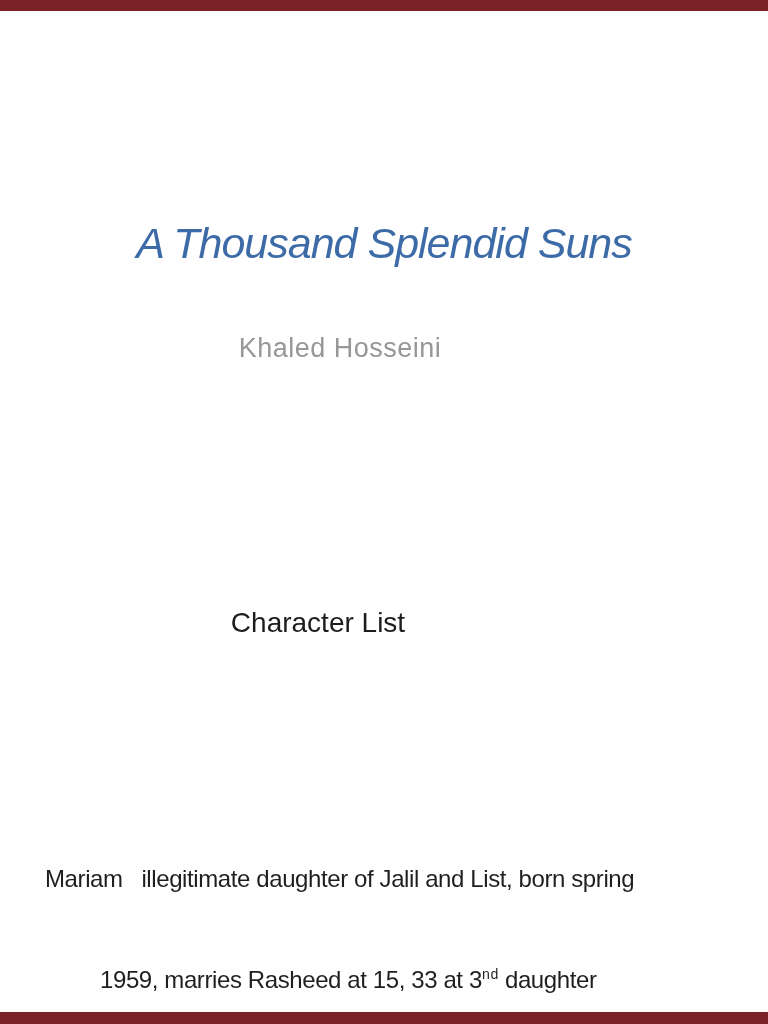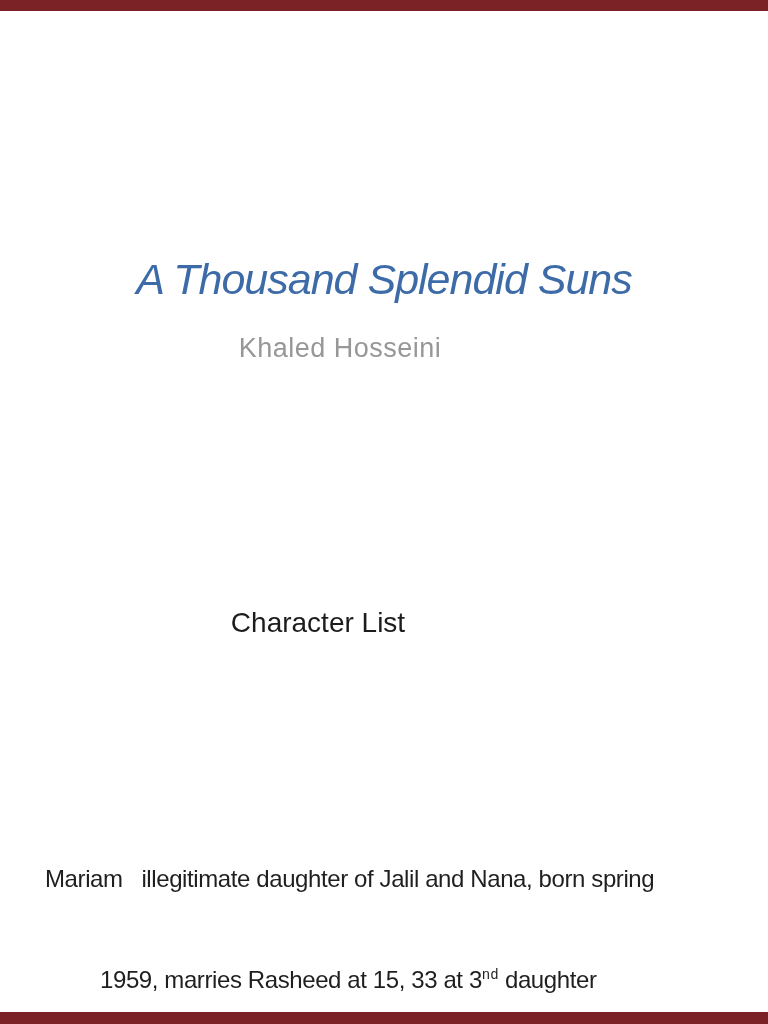--- a/index.html
+++ b/index.html
@@ -20,21 +20,20 @@
     position: absolute; top: 11px; bottom: 12px; left: 0; right: 0;
     background: #ffffff;
   }
   .slide-title {
     position: absolute; top: 208px; left: 0; width: 768px;
     text-align: center;
     font-style: italic;
     font-size: 43px;
     letter-spacing: -1px;
     color: #3d6ba8;
-    margin-top: 36px;
   }
   .slide-subtitle {
     position: absolute; top: 322px; left: 0; width: 680px;
     text-align: center;
     font-size: 27px;
     letter-spacing: 0.5px;
     color: #979797;
   }
   .section-heading {
     position: absolute; top: 596px; left: 0; width: 636px;
@@ -70,21 +69,21 @@
 
   <div class="slide-title">A Thousand Splendid Suns</div>
 
   <div class="slide-subtitle">Khaled Hosseini</div>
 
   <div class="section-heading">Character List</div>
 
   <div class="character-list">
 
     <div class="entry">
-      <div class="line">Mariam   illegitimate daughter of Jalil and Nana, born spring</div>
+      <div class="line">Mariam   illegitimate daughter of Jalil and List, born spring</div>
       <div class="line indent"><span>1959, marries Rasheed at 15, 33 at 3</span><span class="sup">nd</span><span> daughter</span></div>
     </div>
 
     
 
     
 
     
 
     

